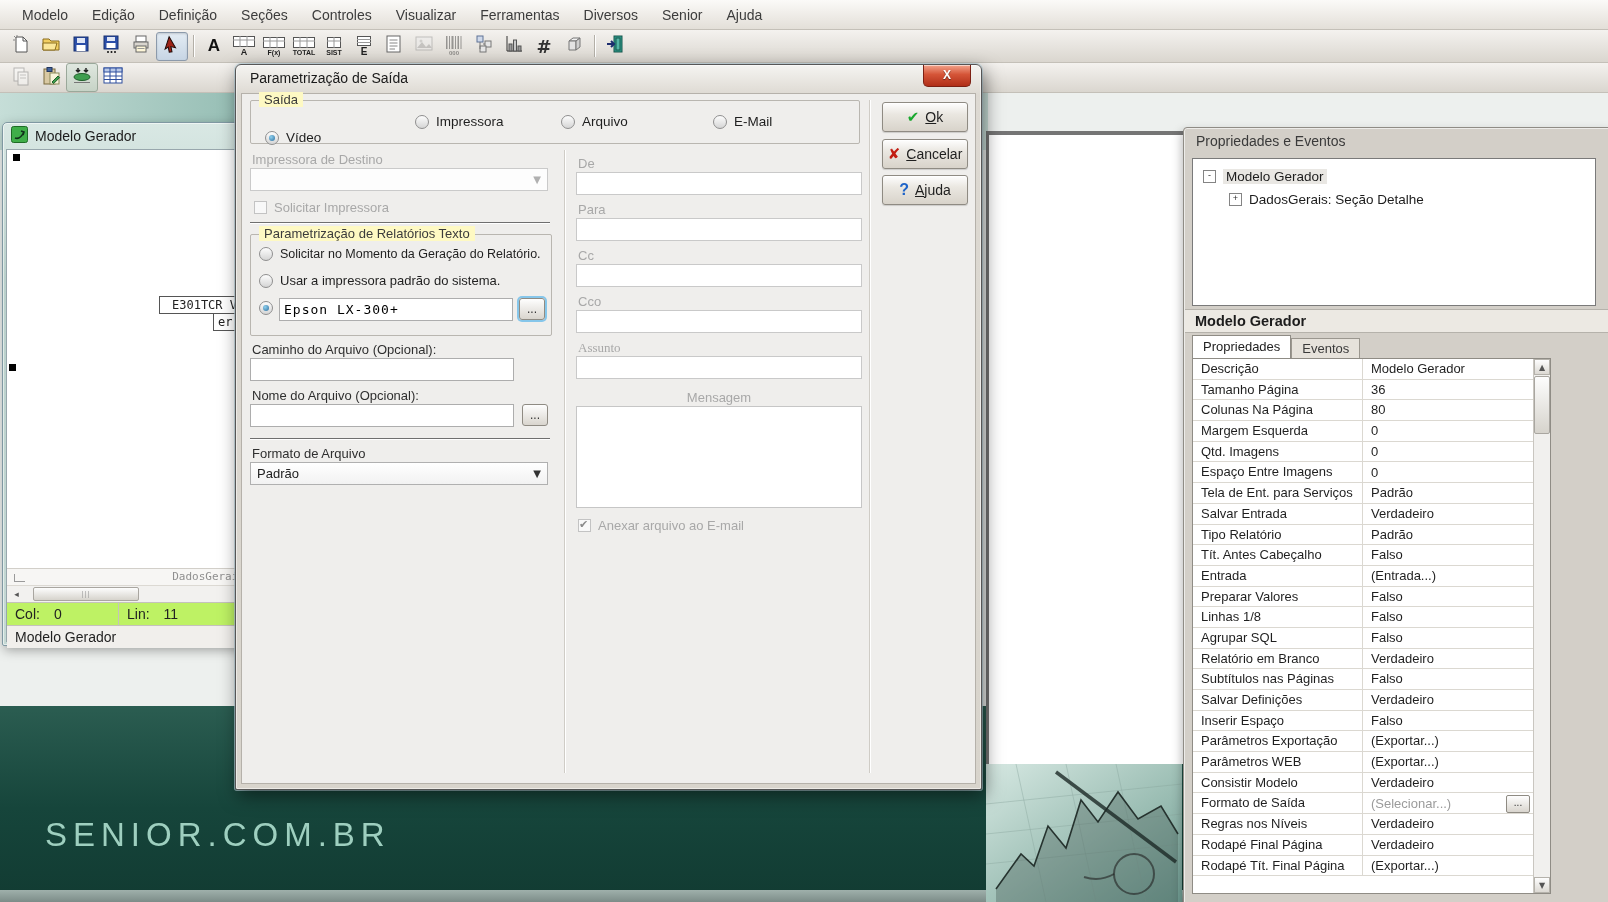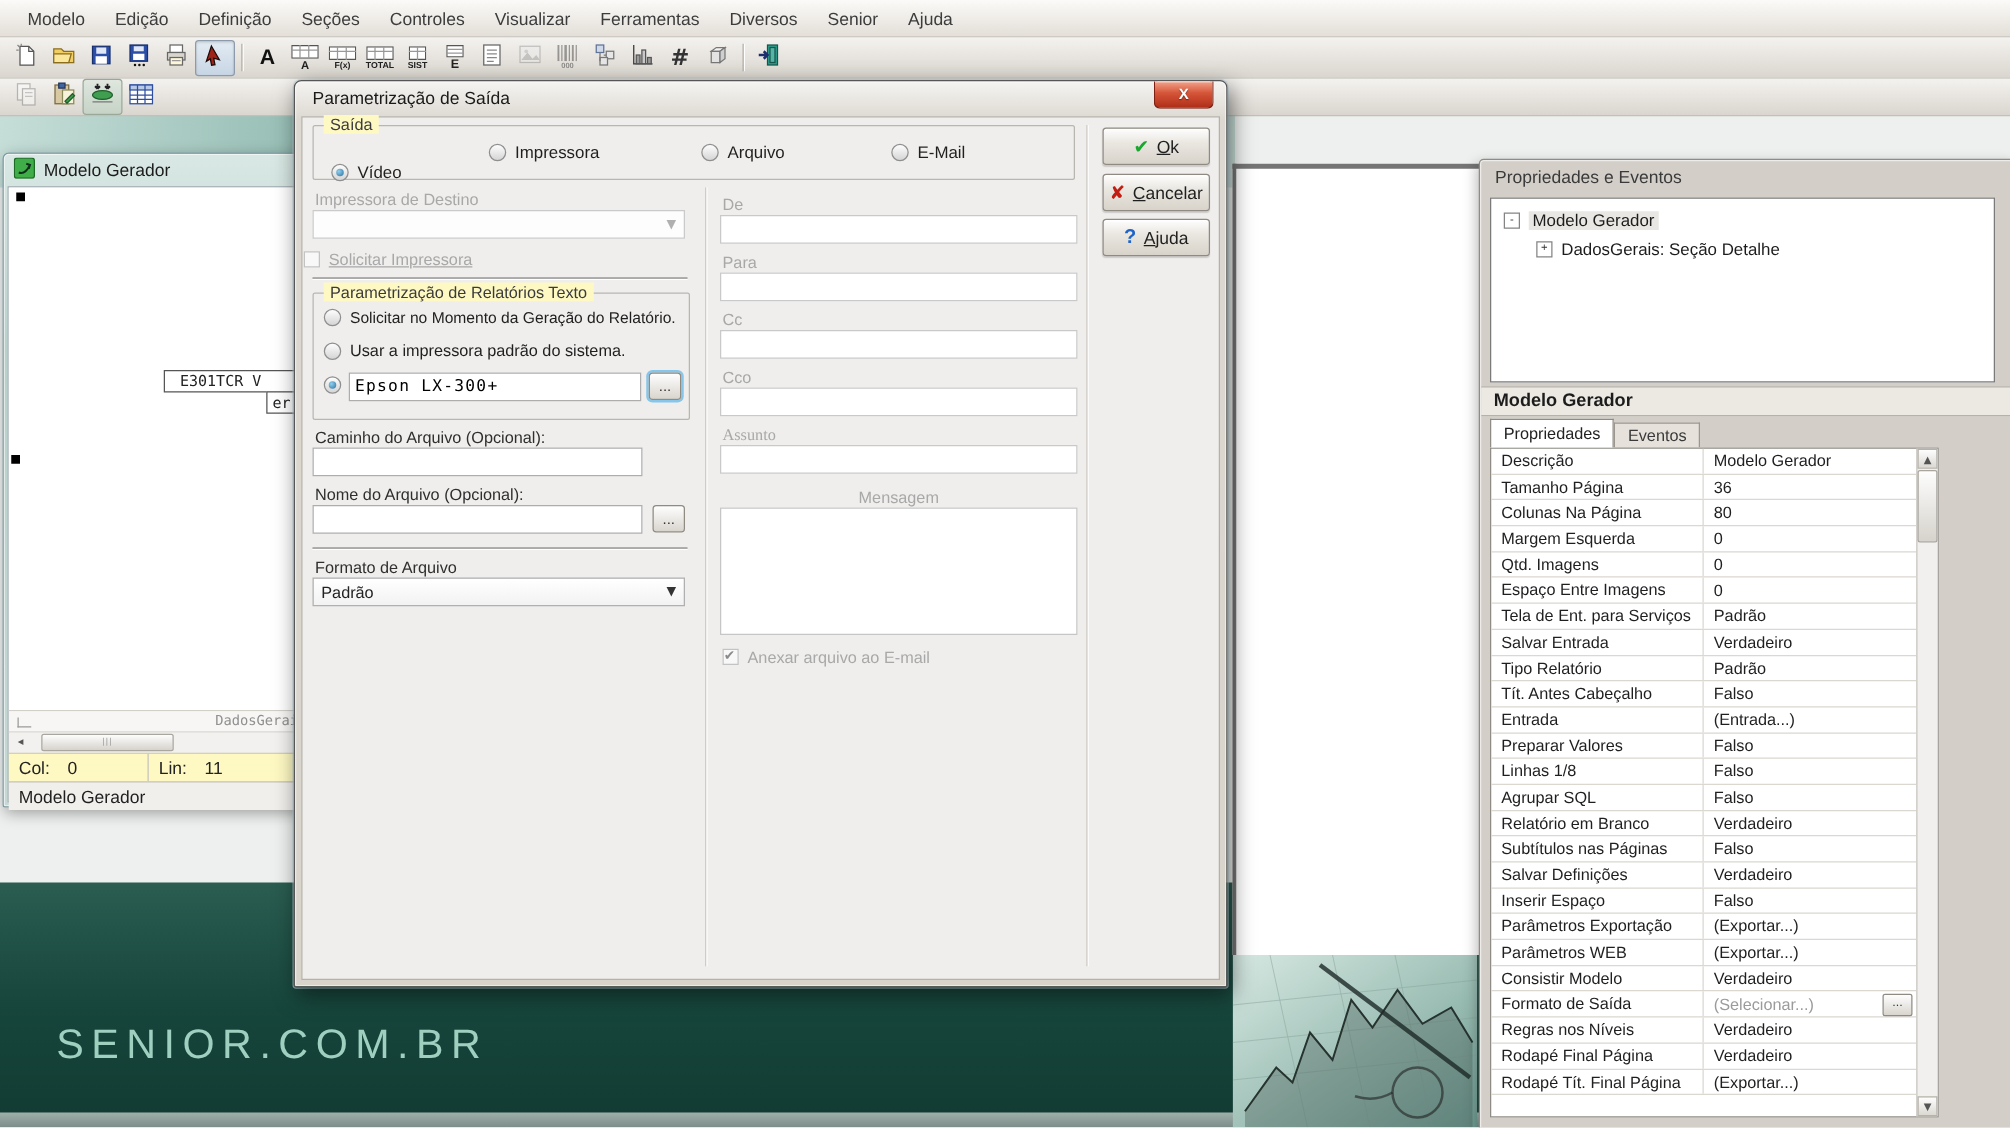--- a/index.html
+++ b/index.html
@@ -47,21 +47,21 @@
   .snip{position:absolute;border:1px solid #555;font:12px "DejaVu Sans Mono",monospace;color:#222;
     background:#fff;white-space:nowrap;overflow:hidden;padding:0 2px 0 12px;height:16px;line-height:16px;}
   .ew-sec{height:16px;flex:none;position:relative;background:#f7f6f4;
     font:11px "DejaVu Sans Mono",monospace;color:#8f8f8f;padding-left:26px;box-sizing:border-box;line-height:15px;text-align:right;}
   .ew-sec i{position:absolute;left:7px;top:5px;width:10px;height:7px;border-left:1px solid #9a9a9a;border-bottom:1px solid #9a9a9a;}
   .ew-hscroll{height:16px;flex:none;position:relative;background:#f2f1ef;border-top:1px solid #dcd9d3;}
   .harrow{position:absolute;left:2px;top:1px;width:15px;height:13px;display:flex;align-items:center;justify-content:center;
     font:9px "DejaVu Sans",sans-serif;color:#555;}
   .hthumb{position:absolute;left:26px;top:1px;width:104px;height:12px;background:linear-gradient(#fdfdfd,#d6d3cc);
     border:1px solid #a9a6a0;border-radius:2px;text-align:center;font:7px "Liberation Sans",sans-serif;color:#9a9a9a;line-height:11px;letter-spacing:1px;}
-  .ew-status{height:22px;flex:none;border-top:1px solid #c5c2bc;display:flex;background:#fef9c3;font-size:14px;}
+  .ew-status{height:22px;flex:none;border-top:1px solid #c5c2bc;display:flex;background:#bef264;font-size:14px;}
   .ew-cell{display:flex;align-items:center;gap:14px;padding-left:8px;box-sizing:border-box;}
   .ew-cell.c1{width:112px;border-right:1px solid #c5c2bc;}
   .ew-caption{flex:1;border-top:1px solid #c5c2bc;font-size:14px;color:#1f1f1f;padding:3px 8px;background:#f1efec;}
   
   .panel{position:absolute;left:1183px;top:127px;width:430px;height:780px;z-index:4;
     background:#d3cfc8;border:1px solid #8f8c85;border-radius:4px 4px 0 0;
     box-shadow:inset 0 0 0 1px rgba(255,255,255,.6), -2px 4px 10px rgba(0,0,0,.25);box-sizing:border-box;}
   .panel-title{height:26px;line-height:26px;padding-left:12px;font-size:14px;color:#3a3a3a;}
   .treebox{position:absolute;left:8px;top:30px;width:404px;height:148px;background:#fff;border:1px solid #7a7a7a;box-sizing:border-box;padding-top:6px;}
   .titem{display:flex;align-items:center;gap:7px;font-size:13.5px;height:23px;color:#1c1c1c;}
@@ -391,21 +391,21 @@
       <span><svg width="17" height="17">
             <rect x="0.5" y="0.5" width="16" height="16" rx="2" fill="#3fae49" stroke="#1d6b25"></rect>
             <path d="M4 12 q5 2 9-6 M10 5 l3 1 -1 3" stroke="#10301a" stroke-width="1.6" fill="none"></path>
           </svg></span>
       <span>Modelo Gerador</span>
     </div>
     <div class="ew-inner">
       <div class="ew-canvas">
         <span class="handle" style="left:6px;top:4px;"></span>
         <span class="handle" style="left:2px;top:214px;"></span>
-        <span class="snip" style="left:124px;top:146px;width:108px;">E301TCR V</span>
+        <span class="snip" style="left:152px;top:146px;width:108px;">E301TCR V</span>
         <span class="snip" style="left:206px;top:163px;width:30px;padding-left:4px;">er</span>
       </div>
       <div class="ew-sec">
         <i></i>
         <span>DadosGerais</span>
       </div>
       <div class="ew-hscroll">
         <span class="harrow">◂</span>
         <span class="hthumb">|||</span>
       </div>
@@ -556,21 +556,21 @@
     <div class="dlg-title">Parametrização de Saída</div>
     <div class="dlg-close"><span>X</span></div>
     <div class="dlg-client">
 
       <div class="group" style="left:8px;top:6px;width:610px;height:44px;">
         <span class="group-label">Saída</span>
         <div class="radio-opt" style="left:14px;top:13px;margin-top:16px;">
           <span class="radio on"></span>
           <span>Vídeo</span>
         </div>
-        <div class="radio-opt" style="left:140px;top:13px;justify-content:space-between;">
+        <div class="radio-opt" style="left:164px;top:13px;justify-content:space-between;">
           <span class="radio"></span>
           <span>Impressora</span>
         </div>
         <div class="radio-opt" style="left:310px;top:13px;">
           <span class="radio"></span>
           <span>Arquivo</span>
         </div>
         <div class="radio-opt" style="left:462px;top:13px;">
           <span class="radio"></span>
           <span>E-Mail</span>
@@ -578,21 +578,21 @@
       </div>
 
       <div class="vsep" style="left:322px;top:56px;bottom:10px;"></div>
       <div class="vsep" style="left:627px;top:6px;bottom:10px;"></div>
 
       <span class="lbl dis" style="left:10px;top:58px;">Impressora de Destino</span>
       <div class="combo dis" style="left:8px;top:74px;width:298px;">
         <span></span>
         <span class="arr">▼</span>
       </div>
-      <div class="chk-row" style="left:1px;top:106px;color:#a8a8a8;text-decoration:underline;">
+      <div class="chk-row" style="left:12px;top:106px;color:#a8a8a8;">
         <span class="cb dis"></span>
         <span>Solicitar Impressora</span>
       </div>
       <div class="etch" style="left:8px;top:128px;width:300px;"></div>
 
       <div class="group" style="left:8px;top:140px;width:302px;height:102px;">
         <span class="group-label">Parametrização de Relatórios Texto</span>
         <div class="radio-opt" style="left:8px;top:12px;font-size:12.5px;">
           <span class="radio"></span>
           <span>Solicitar no Momento da Geração do Relatório.</span>

